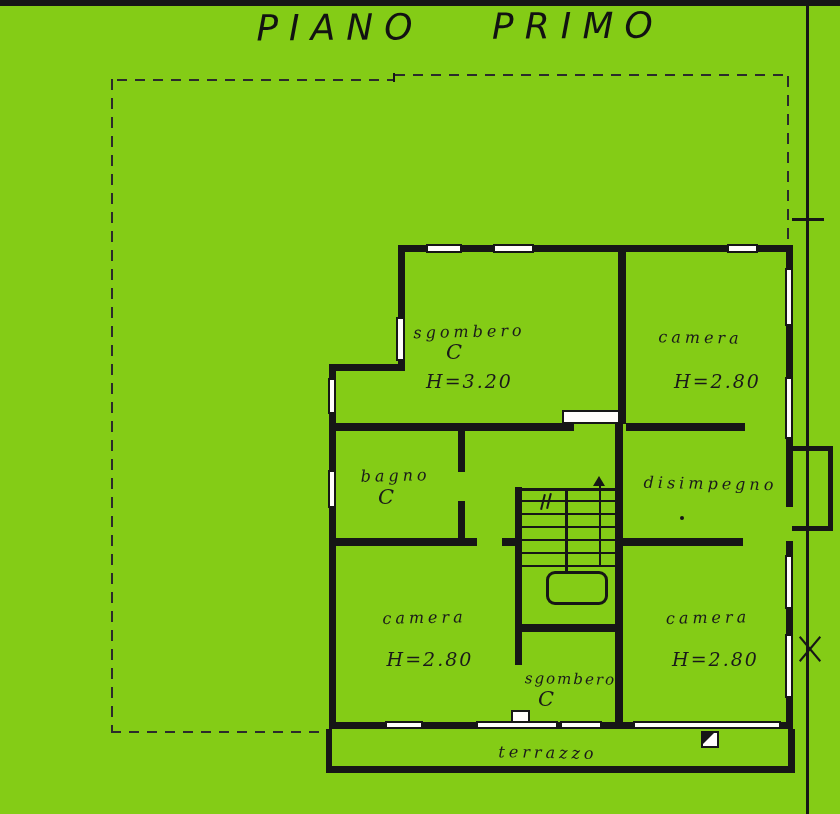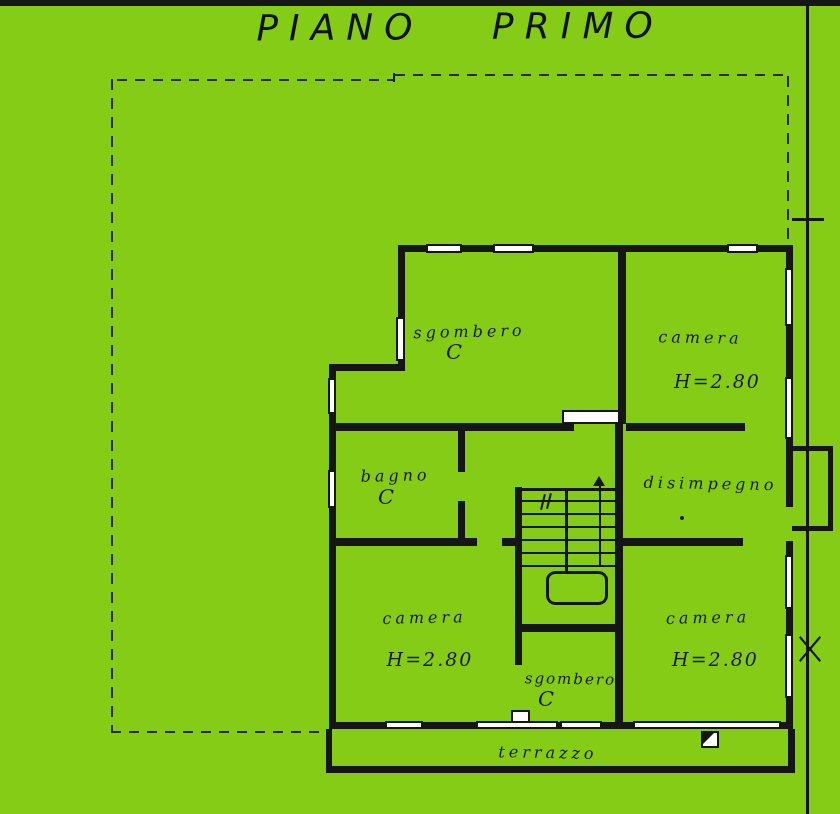--- a/index.html
+++ b/index.html
@@ -121,20 +121,21 @@
   <div class="wall" style="left:788px;top:729px;width:7px;height:44px;"></div>
   <div class="wall" style="left:326px;top:766px;width:469px;height:7px;"></div>
   <div class="drain">
       <div class="drain-tri"></div>
     </div>
 
   <div class="dot"></div>
 
   <div class="lbl room-name rot1" style="left:402px;top:322px;width:135px;">sgombero</div>
   <div class="flourish" style="left:446px;top:340px;">C</div>
+  <div class="lbl room-h" style="left:402px;top:370px;width:135px;">H=3.20</div>
 
   <div class="lbl room-name rot2" style="left:638px;top:328px;width:125px;">camera</div>
   <div class="lbl room-h" style="left:655px;top:370px;width:125px;">H=2.80</div>
 
   <div class="lbl room-name rot1" style="left:348px;top:466px;width:95px;">bagno</div>
   <div class="flourish" style="left:378px;top:485px;">C</div>
 
   <div class="lbl room-name rot2" style="left:628px;top:474px;width:165px;">disimpegno</div>
 
   <div class="lbl room-name rot1" style="left:352px;top:608px;width:145px;">camera</div>

